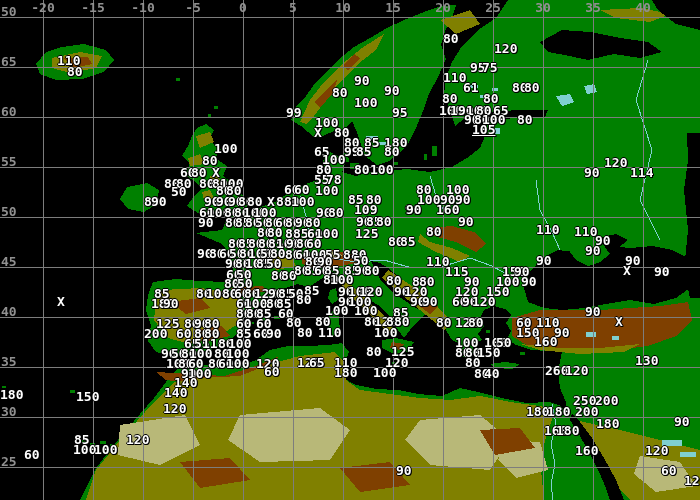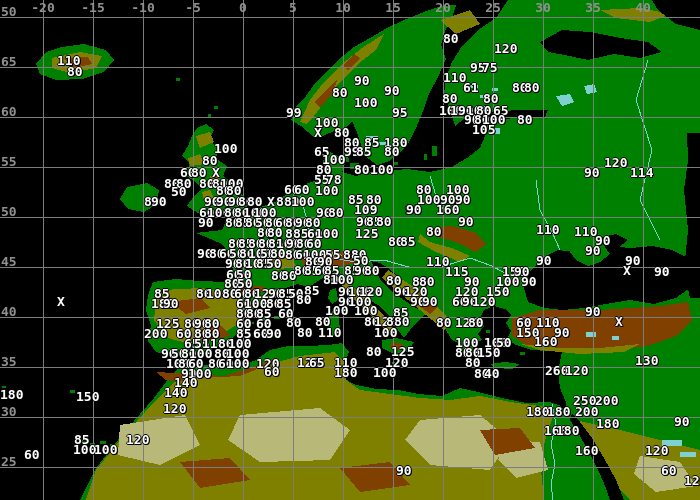--- a/index.html
+++ b/index.html
@@ -244,21 +244,21 @@
       <div class="dl" style="left: 439px; top: 105px;">100</div>
       <div class="dl" style="left: 450px; top: 105px;">120</div>
       <div class="dl" style="left: 458px; top: 105px;">90</div>
       <div class="dl" style="left: 466px; top: 105px;">100</div>
       <div class="dl" style="left: 476px; top: 105px;">80</div>
       <div class="dl" style="left: 493px; top: 105px;">65</div>
       <div class="dl" style="left: 464px; top: 114px;">90</div>
       <div class="dl" style="left: 474px; top: 114px;">80</div>
       <div class="dl" style="left: 482px; top: 114px;">100</div>
       <div class="dl" style="left: 517px; top: 114px;">80</div>
-      <div class="dl" style="left: 472px; top: 124px;">105</div>
+      <div class="dl" style="left: 472px; top: 124px; text-decoration: underline;">105</div>
       <div class="dl" style="left: 604px; top: 157px;">120</div>
       <div class="dl" style="left: 584px; top: 167px;">90</div>
       <div class="dl" style="left: 630px; top: 167px;">114</div>
       <div class="dl" style="left: 214px; top: 143px;">100</div>
       <div class="dl" style="left: 202px; top: 155px;">80</div>
       <div class="dl" style="left: 180px; top: 167px;">60</div>
       <div class="dl" style="left: 191px; top: 167px;">80</div>
       <div class="dl" style="left: 212px; top: 167px;">X</div>
       <div class="dl" style="left: 164px; top: 178px;">80</div>
       <div class="dl" style="left: 176px; top: 178px;">80</div>

